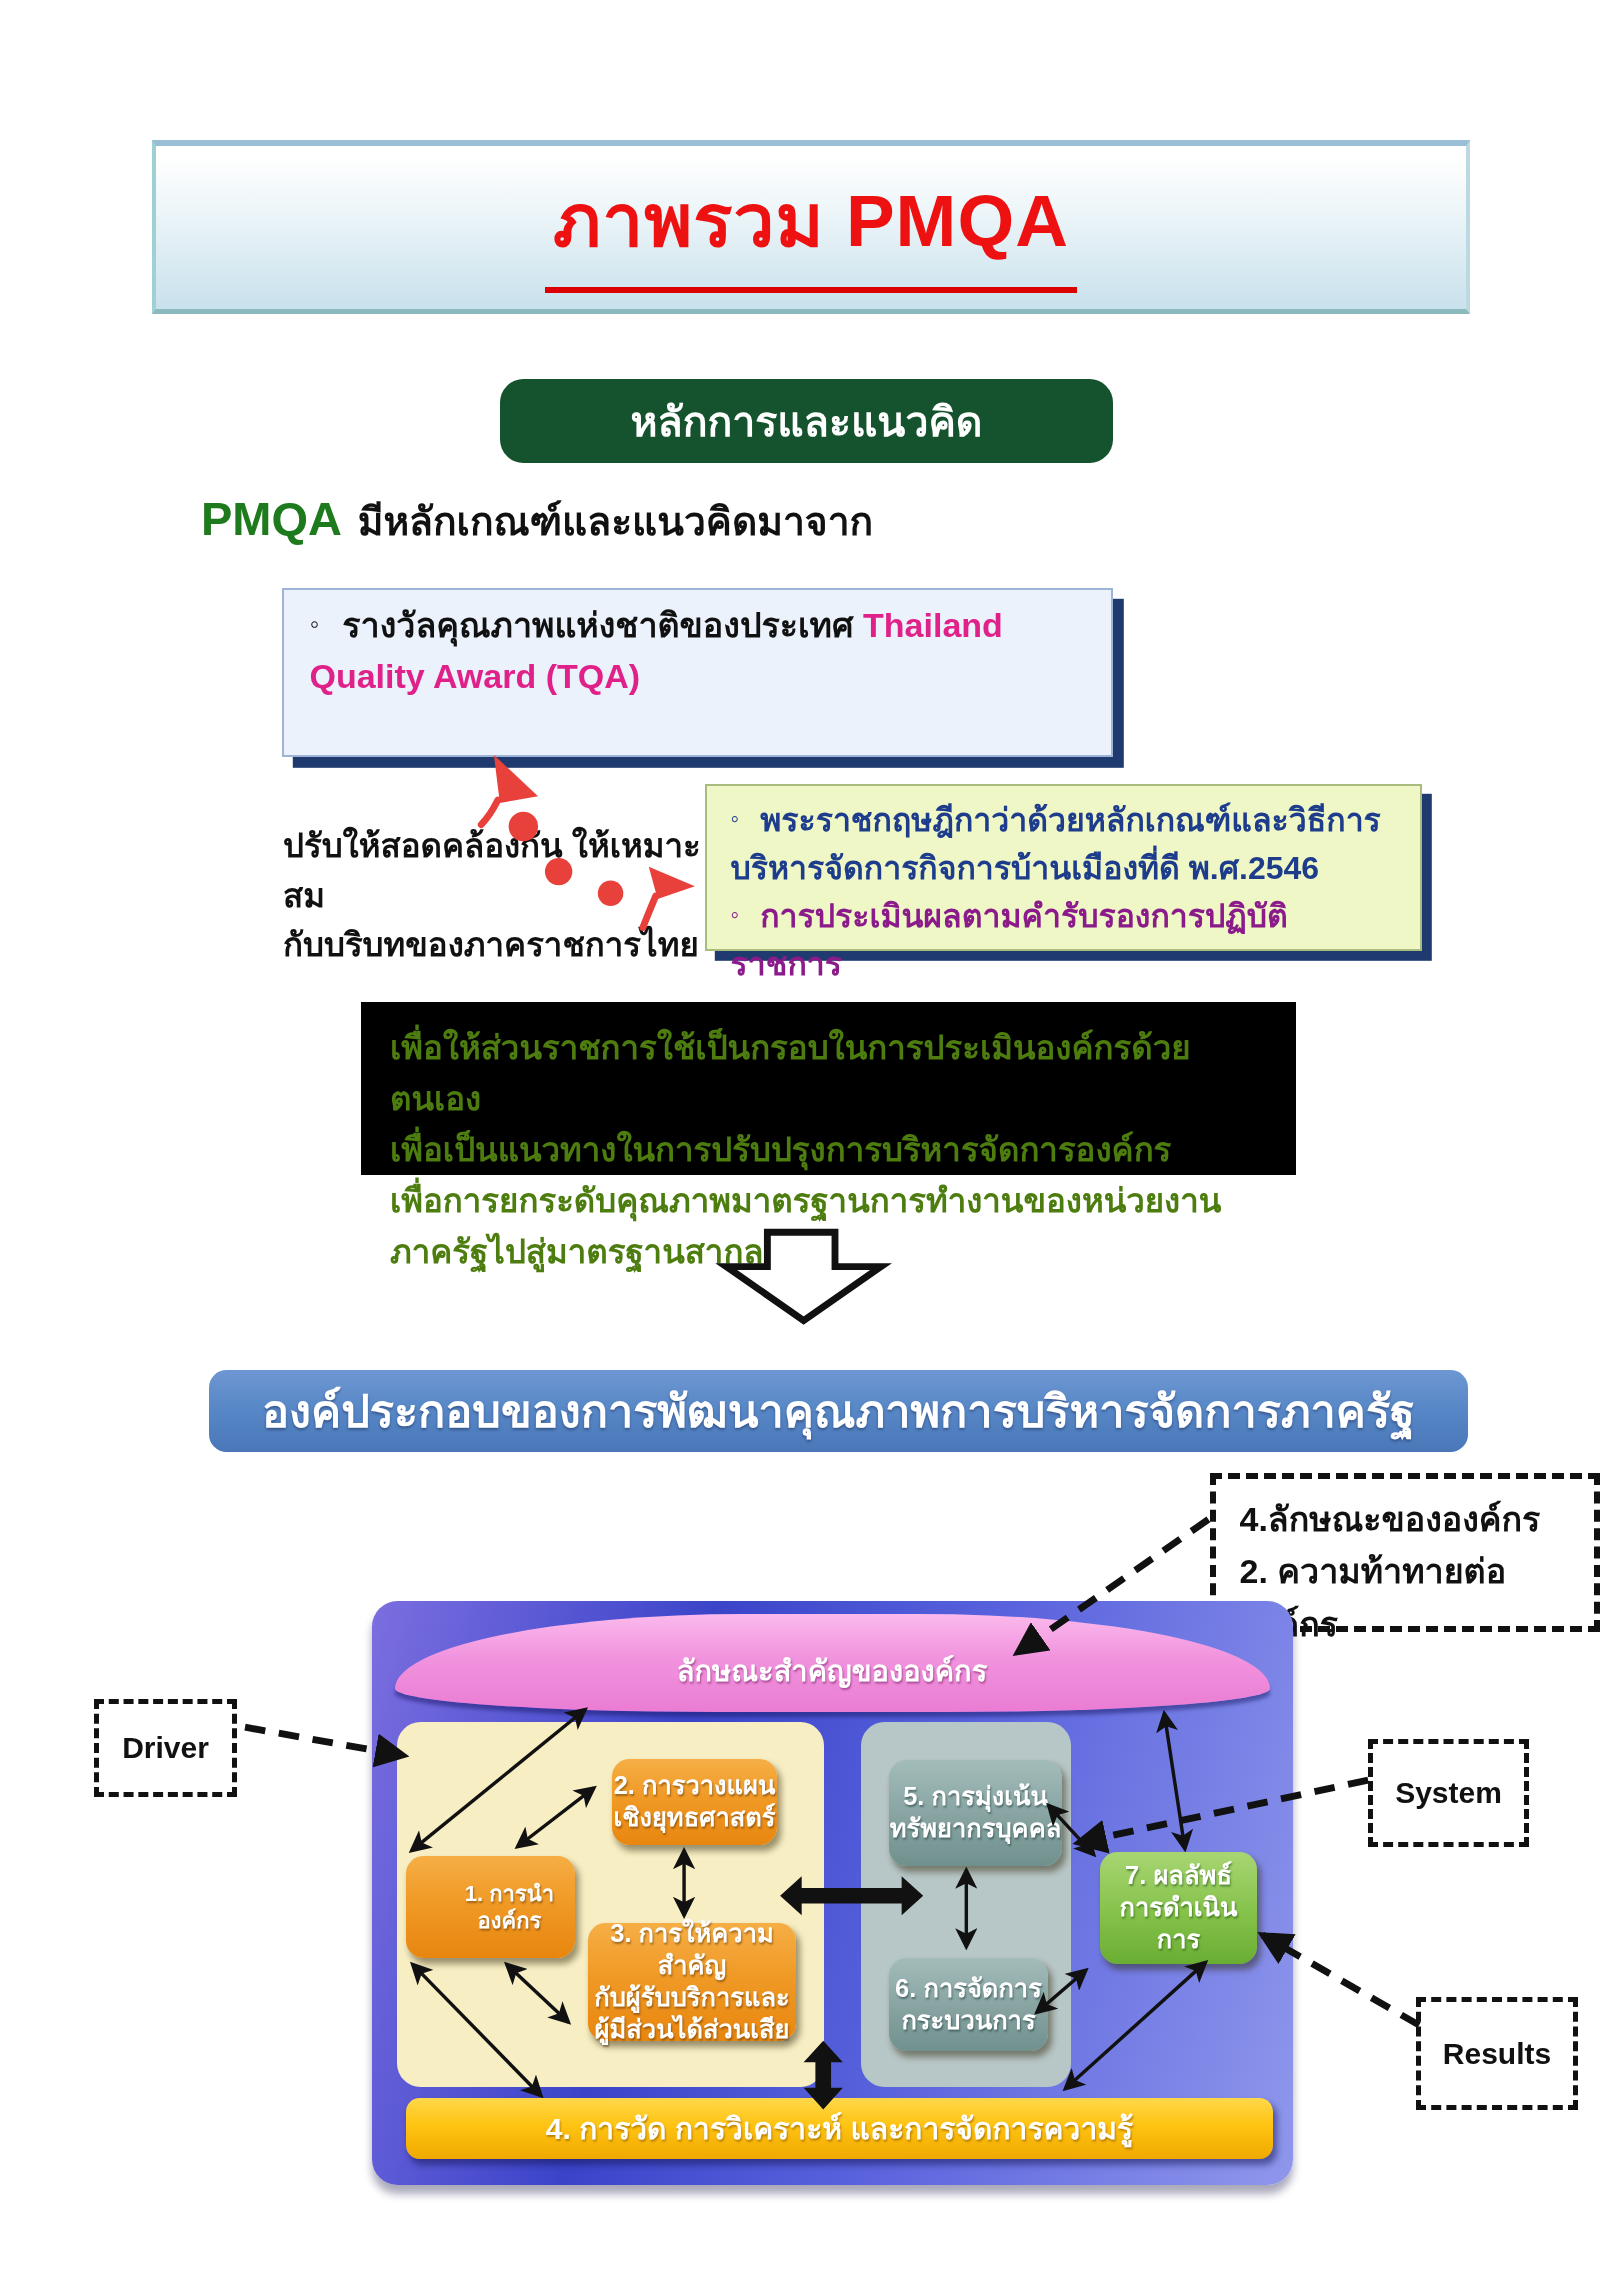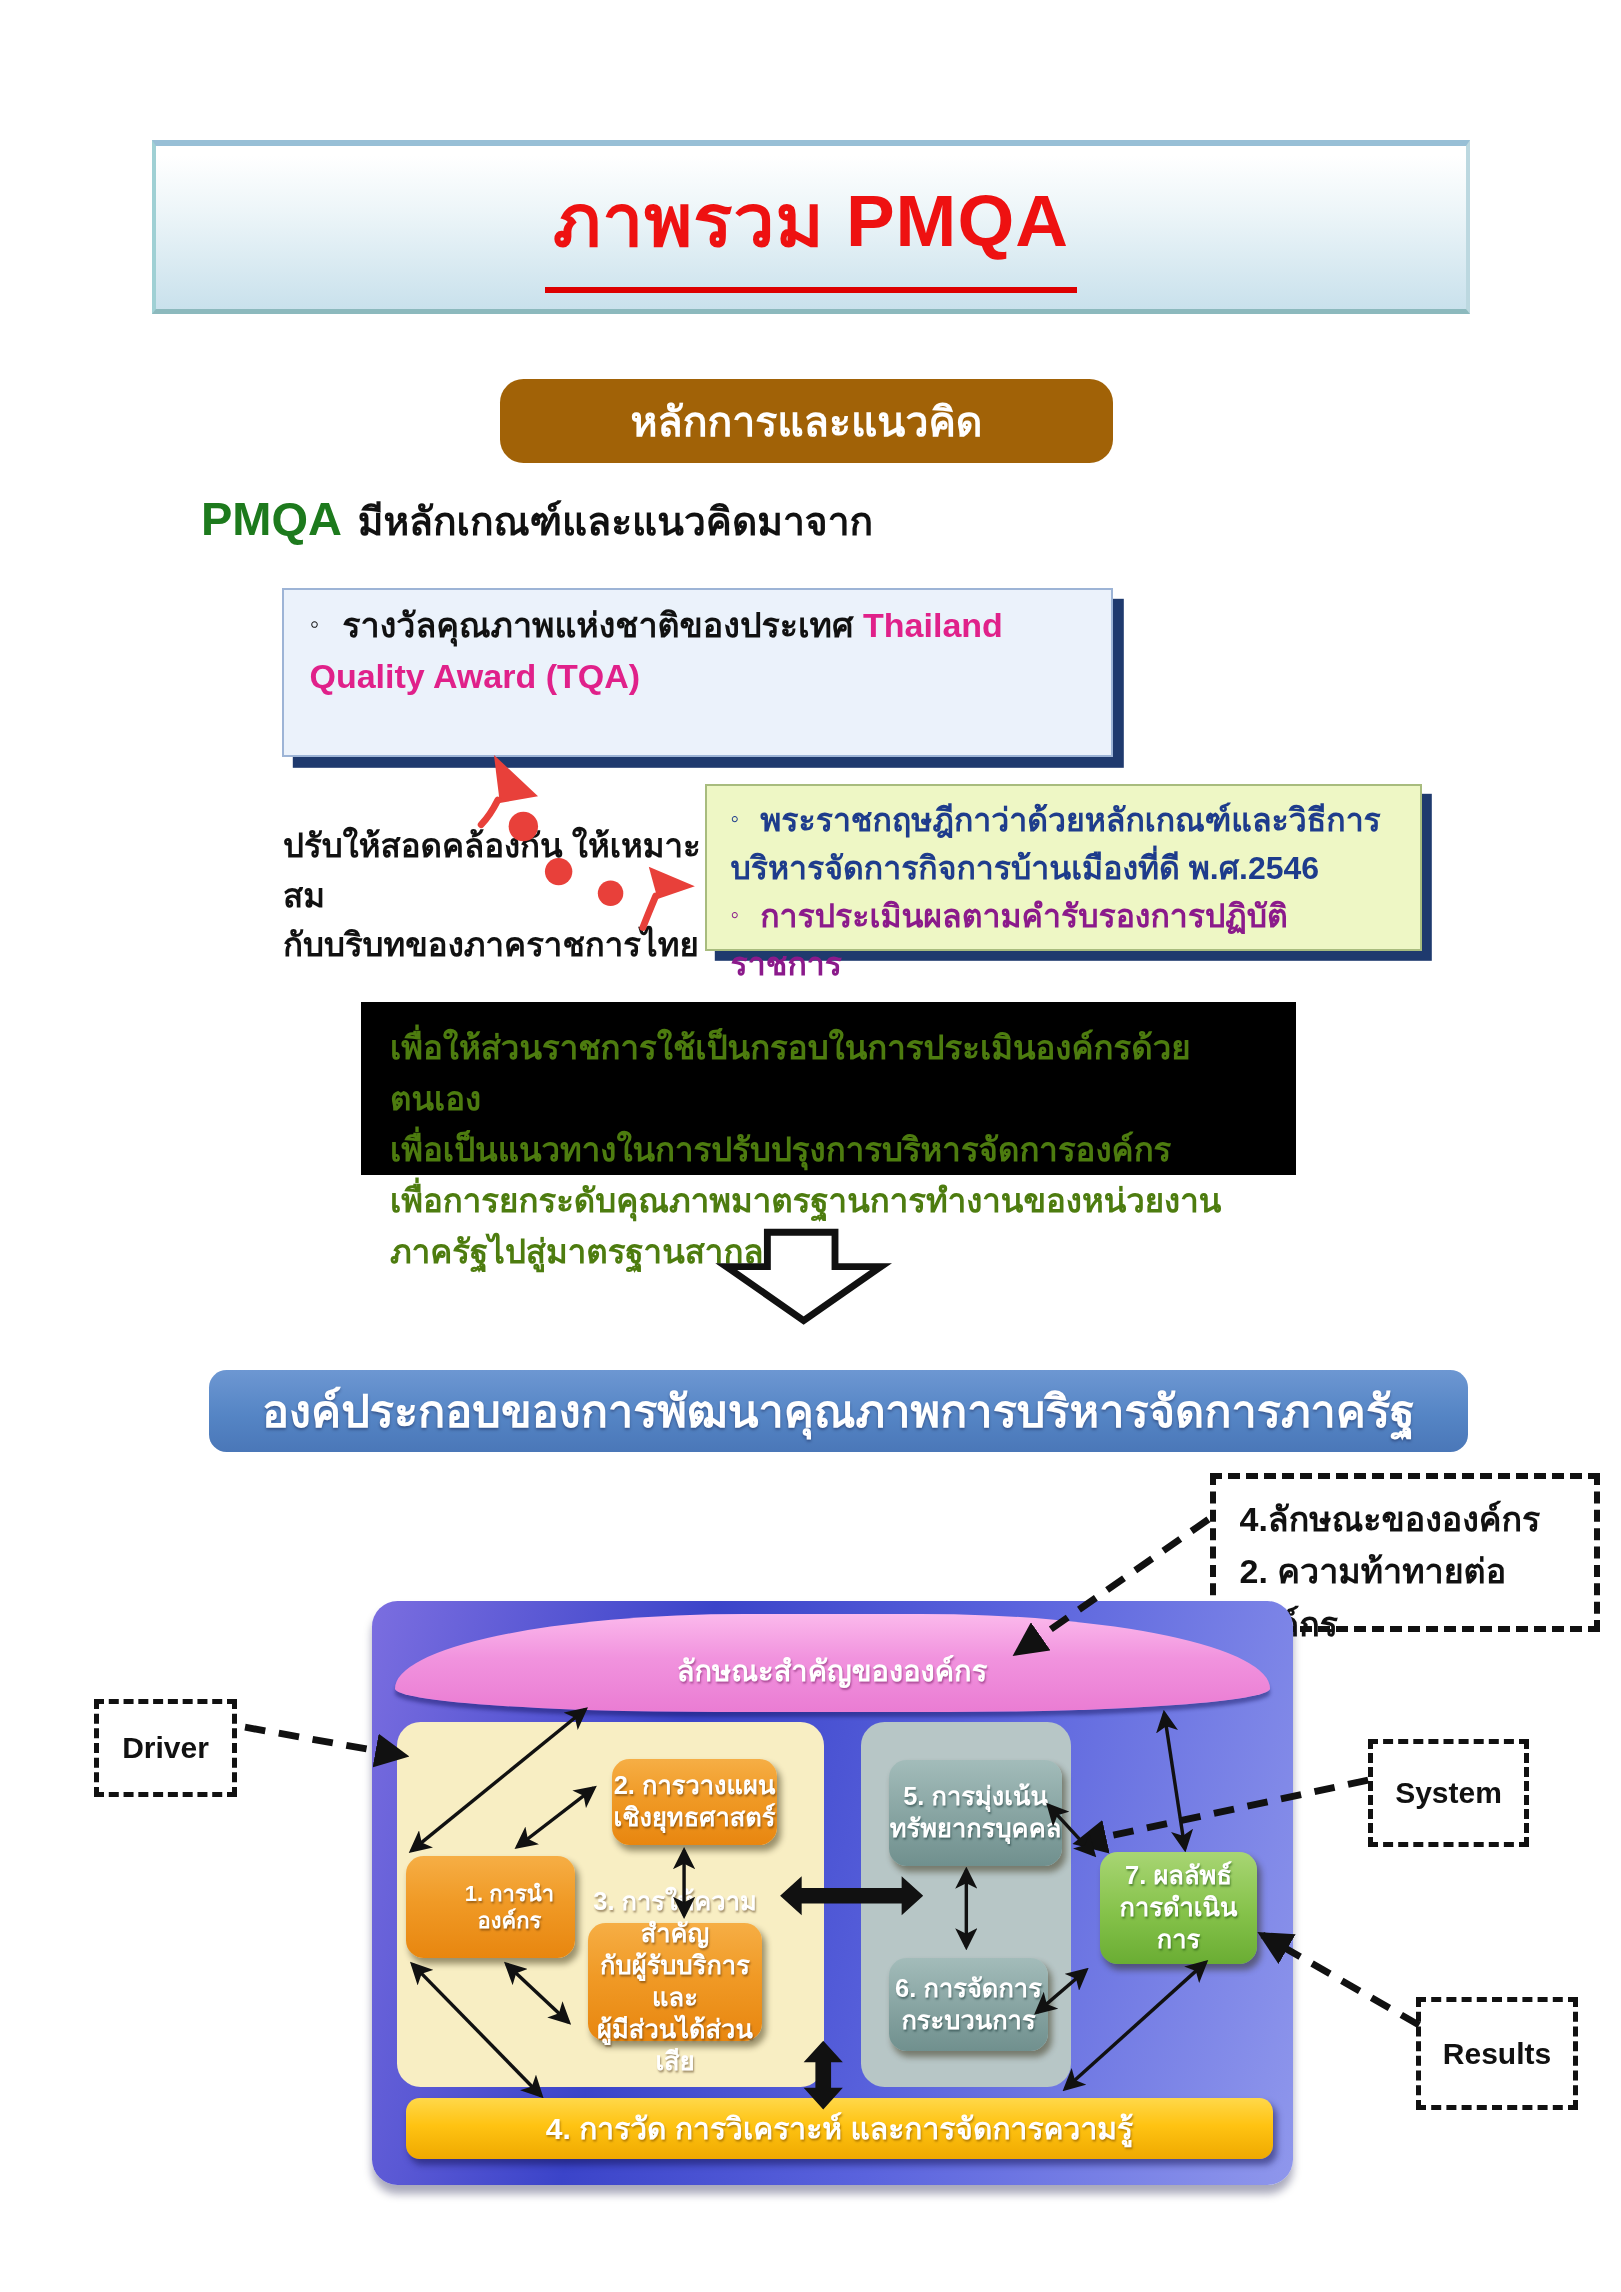--- a/index.html
+++ b/index.html
@@ -18,21 +18,21 @@
     display:flex; align-items:center; justify-content:center;
   }
   .title-text{
     font-size:73px; font-weight:bold; color:#ee1111;
     border-bottom:6.9px solid #dd0000; padding:0 7.8px 9.8px 7.8px; letter-spacing:1px;
   }
 
   
   .section-header{
     position:absolute; left:500px; top:379px; width:613px; height:84px;
-    background:#a16207; border-radius:23.5px; display:flex; align-items:center; justify-content:center;
+    background:#14532d; border-radius:23.5px; display:flex; align-items:center; justify-content:center;
     color:#ffffff; font-size:41px; font-weight:bold;
   }
   .intro-line{ position:absolute; left:201px; top:490px; white-space:nowrap; }
   .intro-line .acronym{ font-size:47px; font-weight:bold; color:#1d7a1d; margin-right:15.7px; }
   .intro-line .intro-rest{ font-size:39px; font-weight:bold; color:#111; }
 
   .sources-box{
     position:absolute; left:282px; top:588px; width:831px; height:169px;
     background:#ebf2fb; border:2px solid #9db4d6;
     box-shadow:10.8px 10.8px 0 0 #1f3a6e;
@@ -107,21 +107,21 @@
     position:absolute; display:flex; flex-direction:column; align-items:center; justify-content:center;
     color:#ffffff; font-weight:bold; text-align:center; line-height:1.25;
     border-radius:17.6px; text-shadow:1px 2px 2px rgba(60,30,0,.45);
     box-shadow:3.9px 5.9px 6.9px rgba(40,30,0,.45);
   }
   .obox{ background:linear-gradient(180deg,#f6ae45 0%,#f09a26 45%,#e8860f 100%); }
   .tbox{ background:linear-gradient(180deg,#a3bcba 0%,#86a3a1 55%,#70908e 100%); text-shadow:1px 2px 2px rgba(20,50,50,.5); }
   .gbox{ background:linear-gradient(180deg,#a8d573 0%,#85c24a 55%,#6aad33 100%); text-shadow:1px 2px 2px rgba(20,70,10,.5); }
   .b1{ left:34px;  top:255px; width:169px; height:102px; font-size:22px;padding-left:38px; }
   .b2{ left:240px; top:158px; width:165px; height:86px;  font-size:25.5px; }
-  .b3{ left:216px; top:322px; width:174px; height:118px; font-size:25.5px; }
+  .b3{ left:216px; top:322px; width:208px; height:118px; font-size:25.5px; }
   .b5{ left:517px; top:159px; width:173px; height:106px; font-size:25.5px; }
   .b6{ left:517px; top:357px; width:159px; height:93px;  font-size:25.5px; }
   .b7{ left:728px; top:251px; width:157px; height:112px; font-size:25.5px; }
   .ybar{
     position:absolute; left:34px; top:497px; width:867px; height:61px;
     background:linear-gradient(180deg,#ffd84a 0%,#ffc312 45%,#efa900 100%);
     border-radius:13.7px; display:flex; align-items:center; justify-content:center;
     color:#fff; font-size:30px; font-weight:bold; text-shadow:1px 2px 2px rgba(140,90,0,.6);
     box-shadow:3.9px 5.9px 5.9px rgba(20,20,80,.5);
   }

